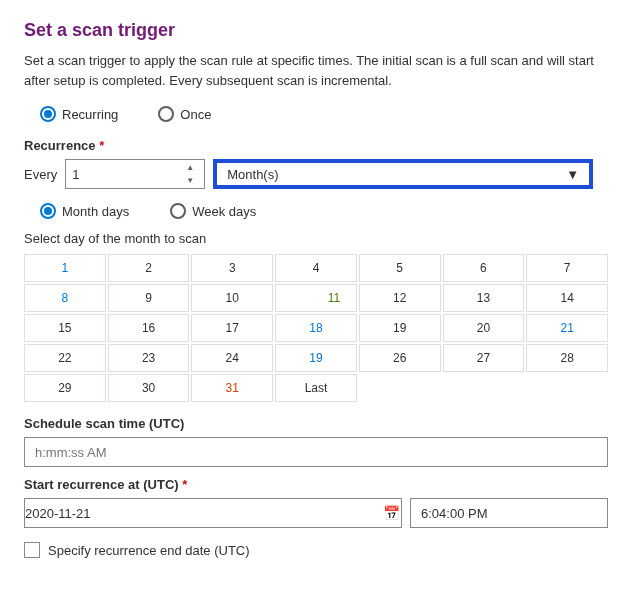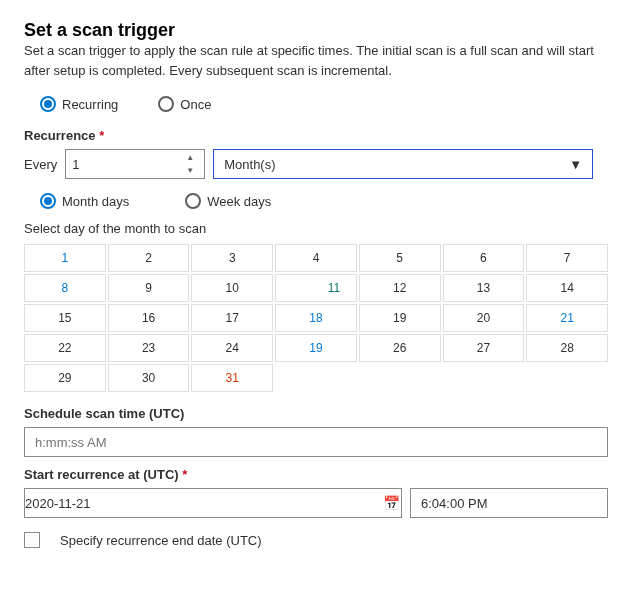--- a/index.html
+++ b/index.html
@@ -8,21 +8,22 @@
       font-size: 13px;
       color: #323130;
       background: #fff;
       padding: 20px 24px;
       width: 632px;
       min-height: 612px;
     }
     h1 {
       font-size: 18px;
       font-weight: 600;
-      color: #000000;
+      margin-bottom: 10px;
+      color: #701a75;
     }
     .description {
       font-size: 13px;
       color: #323130;
       line-height: 1.5;
       margin-bottom: 16px;
     }
     .radio-group {
       display: flex;
       gap: 24px;
@@ -112,41 +113,41 @@
       height: 12px;
       display: flex;
       align-items: center;
       justify-content: center;
       font-size: 8px;
       color: #605e5c;
     }
     .period-select {
       display: flex;
       align-items: center;
-      border: 1px solid #1d4ed8;
+      border: 4px solid #1d4ed8;
       height: 30px;
       padding: 0 10px;
       background: #fff;
       min-width: 200px;
       flex: 1;
       cursor: pointer;
       justify-content: space-between;
       max-width: 380px;
     }
     .period-select span {
       font-size: 13px;
       color: #323130;
     }
     .chevron-down {
       font-size: 10px;
       color: #605e5c;
     }
     .day-type-row {
       display: flex;
-      gap: 40px;
+      gap: 25px;
       align-items: flex-start;
       margin-bottom: 12px;
     }
     .day-label {
       font-size: 13px;
       color: #323130;
       margin-bottom: 8px;
     }
     .calendar-grid {
       display: grid;
@@ -210,21 +211,21 @@
       padding: 0 10px;
       font-size: 13px;
       color: #323130;
       outline: none;
       background: #fff;
       min-width: 180px;
     }
     .checkbox-row {
       display: flex;
       align-items: center;
-      gap: 20px;
+      gap: 8px;
     }
     .checkbox-box {
       width: 16px;
       height: 16px;
       border: 1px solid #8a8886;
       background: #fff;
       display: flex;
       align-items: center;
       justify-content: center;
       cursor: pointer;
@@ -286,41 +287,42 @@
       <div class="cal-cell" style="color: rgb(0, 120, 212);">1</div>
       <div class="cal-cell" style="color: rgb(50, 49, 48);">2</div>
       <div class="cal-cell" style="color: rgb(50, 49, 48);">3</div>
       <div class="cal-cell" style="color: rgb(50, 49, 48);">4</div>
       <div class="cal-cell" style="color: rgb(50, 49, 48);">5</div>
       <div class="cal-cell" style="color: rgb(50, 49, 48);">6</div>
       <div class="cal-cell" style="color: rgb(50, 49, 48);">7</div>
       <div class="cal-cell" style="color: rgb(0, 120, 212);">8</div>
       <div class="cal-cell" style="color: rgb(50, 49, 48);">9</div>
       <div class="cal-cell" style="color: rgb(50, 49, 48);">10</div>
-      <div class="cal-cell" style="color: #0f766e; padding-left: 40px;">11</div>
+      <div class="cal-cell" style="color: #4d7c0f; padding-left: 40px;">11</div>
       <div class="cal-cell" style="color: rgb(50, 49, 48);">12</div>
       <div class="cal-cell" style="color: rgb(50, 49, 48);">13</div>
       <div class="cal-cell" style="color: rgb(50, 49, 48);">14</div>
       <div class="cal-cell" style="color: rgb(50, 49, 48);">15</div>
       <div class="cal-cell" style="color: rgb(50, 49, 48);">16</div>
       <div class="cal-cell" style="color: rgb(50, 49, 48);">17</div>
       <div class="cal-cell" style="color: rgb(0, 120, 212);">18</div>
       <div class="cal-cell" style="color: rgb(50, 49, 48);">19</div>
       <div class="cal-cell" style="color: rgb(50, 49, 48);">20</div>
       <div class="cal-cell" style="color: rgb(0, 120, 212);">21</div>
       <div class="cal-cell" style="color: rgb(50, 49, 48);">22</div>
       <div class="cal-cell" style="color: rgb(50, 49, 48);">23</div>
       <div class="cal-cell" style="color: rgb(50, 49, 48);">24</div>
       <div class="cal-cell" style="color: rgb(0, 120, 212);">19</div>
       <div class="cal-cell" style="color: rgb(50, 49, 48);">26</div>
       <div class="cal-cell" style="color: rgb(50, 49, 48);">27</div>
       <div class="cal-cell" style="color: rgb(50, 49, 48);">28</div>
       <div class="cal-cell" style="color: rgb(50, 49, 48);">29</div>
       <div class="cal-cell" style="color: rgb(50, 49, 48);">30</div>
       <div class="cal-cell" style="color: rgb(216, 59, 1);">31</div>
+      <div class="cal-cell" style="color: rgb(50, 49, 48);">Last</div>
     </div>
 </div>
 
 <div class="time-section section-block">
   <div class="section-label">Schedule scan time (UTC)</div>
   <input class="time-input" type="text" placeholder="h:mm:ss AM" style="">
 </div>
 
 <div class="section-block">
   <div class="section-label required">Start recurrence at (UTC)</div>

